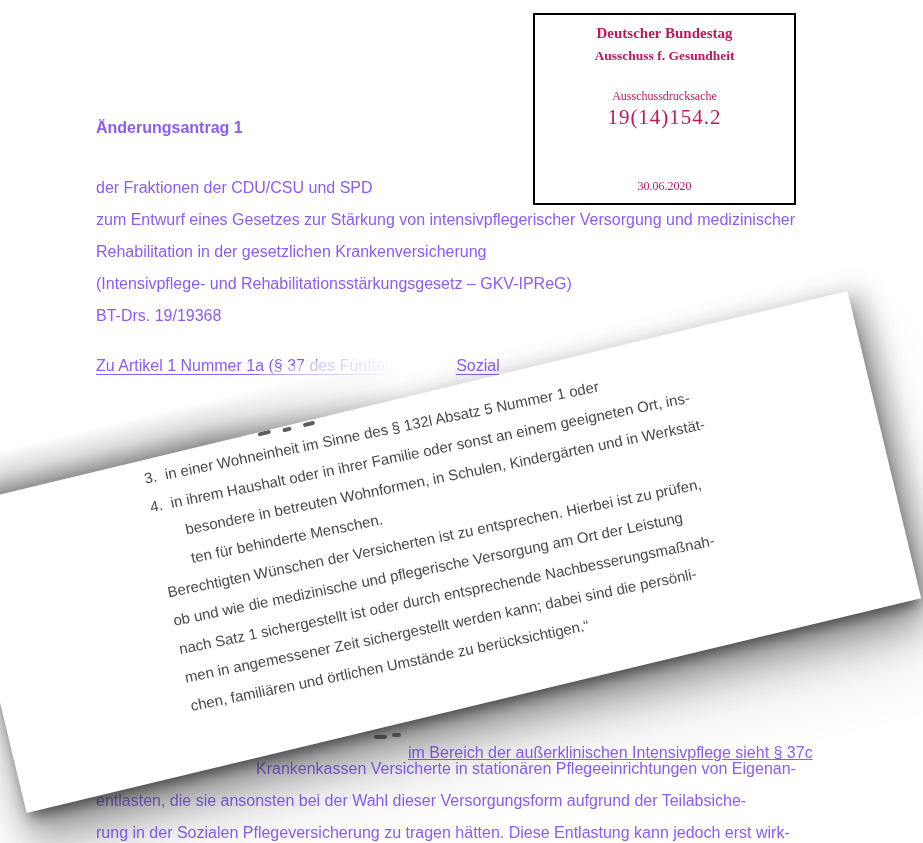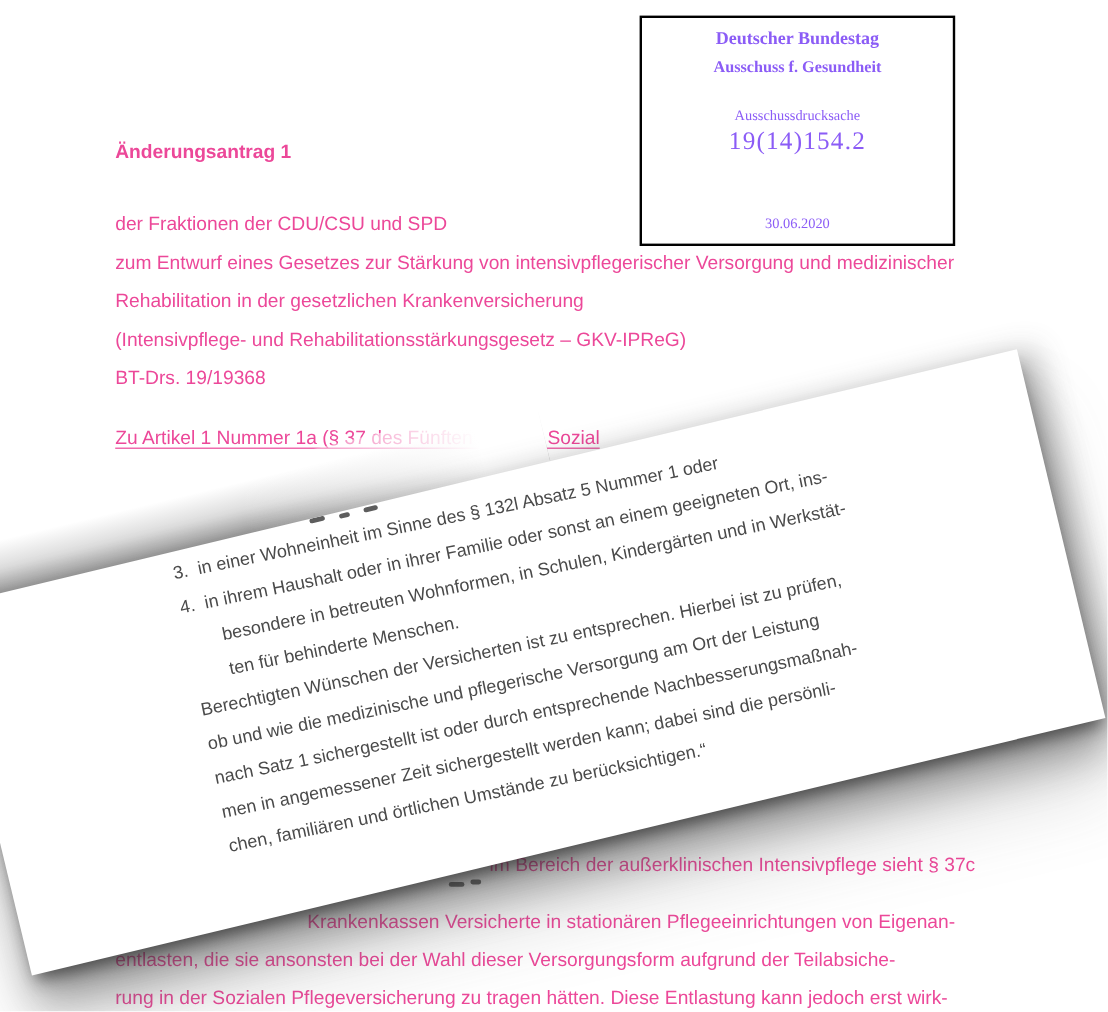--- a/index.html
+++ b/index.html
@@ -1,27 +1,27 @@
 <!DOCTYPE html>
 <html><head>
 <meta charset="utf-8">
 <style>
   html,body{margin:0;padding:0;background:#fff;}
   .screen{position:relative;width:923px;height:843px;background:#ffffff;overflow:hidden;
           font-family:"Liberation Sans",sans-serif;color:#3a3a3a;}
 
   
-  .bline{position:absolute;font-size:16px;color:#ec4899;white-space:pre;line-height:20px;}
+  .bline{position:absolute;font-size:16px;color:#8b5cf6;white-space:pre;line-height:20px;}
   .title{font-weight:bold;font-size:16px;}
   .heading{text-decoration:underline;text-underline-offset:3px;}
 
   
   .stamp{position:absolute;left:533px;top:13px;width:263px;height:192px;border:2px solid #000;
          box-sizing:border-box;display:flex;flex-direction:column;align-items:center;
-         font-family:"Liberation Serif",serif;color:#8b5cf6;}
+         font-family:"Liberation Serif",serif;color:#be185d;}
   .stamp .s1{margin-top:10px;font-weight:bold;font-size:15px;}
   .stamp .s2{margin-top:6px;font-weight:bold;font-size:13.5px;}
   .stamp .s3{margin-top:25px;font-size:12px;}
   .stamp .s4{margin-top:1px;font-size:21px;letter-spacing:1px;}
   .stamp .s5{margin-top:auto;margin-bottom:9px;font-size:12px;}
 
   
   .smudge{position:absolute;background:rgba(45,45,45,.75);border-radius:2px;}
 
   
@@ -61,21 +61,21 @@
   <div class="bline title" style="left:96px;top:118px;">Änderungsantrag 1</div>
 
   <div class="bline" style="left:96px;top:178px;">der Fraktionen der CDU/CSU und SPD</div>
   <div class="bline" style="left:96px;top:210px;">zum Entwurf eines Gesetzes zur Stärkung von intensivpflegerischer Versorgung und medizinischer</div>
   <div class="bline" style="left:96px;top:242px;">Rehabilitation in der gesetzlichen Krankenversicherung</div>
   <div class="bline" style="left:96px;top:274px;">(Intensivpflege- und Rehabilitationsstärkungsgesetz – GKV-IPReG)</div>
   <div class="bline" style="left:96px;top:306px;">BT-Drs. 19/19368</div>
 
   <div class="bline heading" style="left:96px;top:356px;">Zu Artikel 1 Nummer 1a (§ 37 des Fünften Buches Sozial</div>
 
-  <div class="bline" style="left:408px;top:712px;">im Bereich der außerklinischen Intensivpflege sieht § 37c</div>
+  <div class="bline" style="left:408px;top:743px;text-decoration:underline;">im Bereich der außerklinischen Intensivpflege sieht § 37c</div>
   <div class="bline" style="left:256px;top:759px;text-align:right;">Krankenkassen Versicherte in stationären Pflegeeinrichtungen von Eigenan-</div>
   <div class="bline" style="left:96px;top:791px;">entlasten, die sie ansonsten bei der Wahl dieser Versorgungsform aufgrund der Teilabsiche-</div>
   <div class="bline" style="left:96px;top:823px;">rung in der Sozialen Pflegeversicherung zu tragen hätten. Diese Entlastung kann jedoch erst wirk-</div>
 
   <div class="smudge" style="left:374px;top:735px;width:13px;height:4px;"></div>
   <div class="smudge" style="left:392px;top:733px;width:9px;height:4px;"></div>
 
   <div class="paper-wrap">
     <div class="paper-shadow-top"></div>
     <div class="paper">

